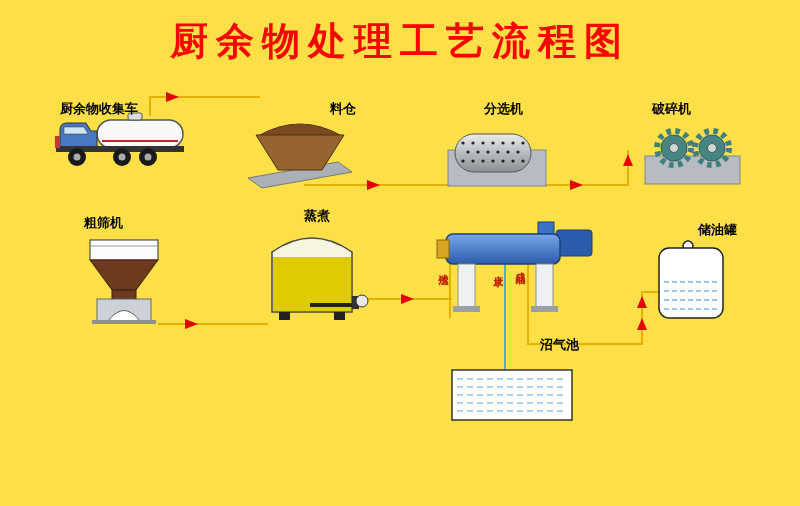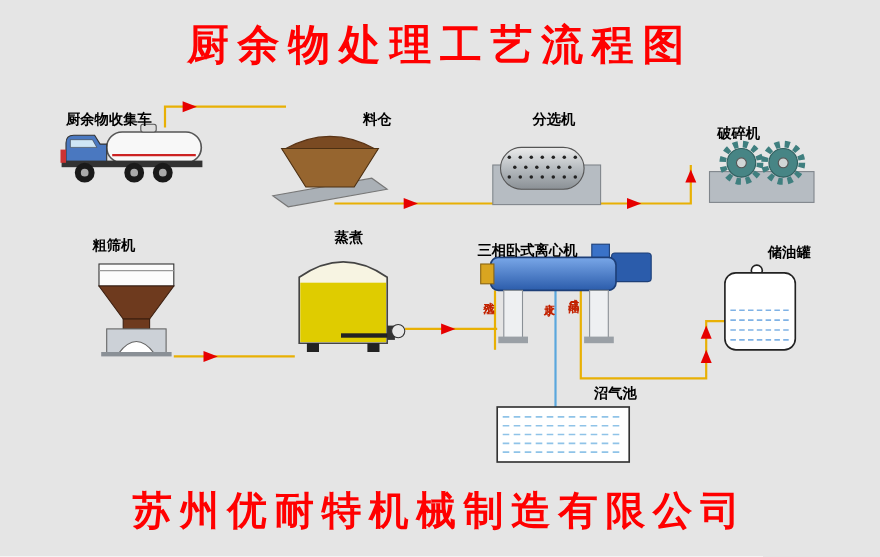--- a/index.html
+++ b/index.html
@@ -1,16 +1,16 @@
 <!DOCTYPE html>
 <html><head>
 <meta charset="utf-8">
 <style>
   html,body{margin:0;padding:0;background:#fff;}
-  #stage{position:relative;width:800px;height:506px;background:#e5e5e5;overflow:hidden;
+  #stage{position:relative;width:800px;height:506px;background:#fde047;overflow:hidden;
          font-family:"Liberation Sans",sans-serif;}
   .title{position:absolute;left:0;right:0;top:16px;text-align:center;
          font-family:"Liberation Serif",serif;font-weight:bold;
          font-size:38px;letter-spacing:8px;color:#ff0000;white-space:nowrap;}
   .footer{position:absolute;left:0;right:0;top:440px;text-align:center;
           font-family:"Liberation Serif",serif;font-weight:bold;
           font-size:36px;letter-spacing:7px;color:#ff0000;white-space:nowrap;}
   .lbl{position:absolute;font-weight:bold;font-size:13px;color:#000;white-space:nowrap;}
   .vlbl{position:absolute;writing-mode:vertical-rl;text-orientation:upright;
         font-weight:bold;font-size:10px;color:#c22200;letter-spacing:1px;}
@@ -172,26 +172,24 @@
         <line x1="457" y1="395" x2="567" y2="395"></line>
         <line x1="457" y1="403" x2="567" y2="403"></line>
         <line x1="457" y1="411" x2="567" y2="411"></line>
       </g>
     </g>
   </svg>
 
   <div class="lbl" style="left:60px;top:100px">厨余物收集车</div>
   <div class="lbl" style="left:330px;top:100px">料仓</div>
   <div class="lbl" style="left:484px;top:100px">分选机</div>
-  <div class="lbl" style="left:652px;top:112px">破碎机</div>
+  <div class="lbl" style="left:652px;top:100px">破碎机</div>
   <div class="lbl" style="left:84px;top:214px">粗筛机</div>
   <div class="lbl" style="left:304px;top:207px">蒸煮</div>
-  <div class="lbl" style="left:434px;top:219px">三相卧式离心机</div>
   <div class="lbl" style="left:698px;top:221px">储油罐</div>
-  <div class="lbl" style="left:540px;top:349px">沼气池</div>
+  <div class="lbl" style="left:540px;top:336px">沼气池</div>
 
   <div class="vlbl" style="left:436px;top:266px">残渣</div>
   <div class="vlbl" style="left:491px;top:268px">废水</div>
   <div class="vlbl" style="left:513px;top:264px">成品油</div>
 
-  <div class="footer">苏州优耐特机械制造有限公司</div>
 
 </div>
 
 </body></html>

